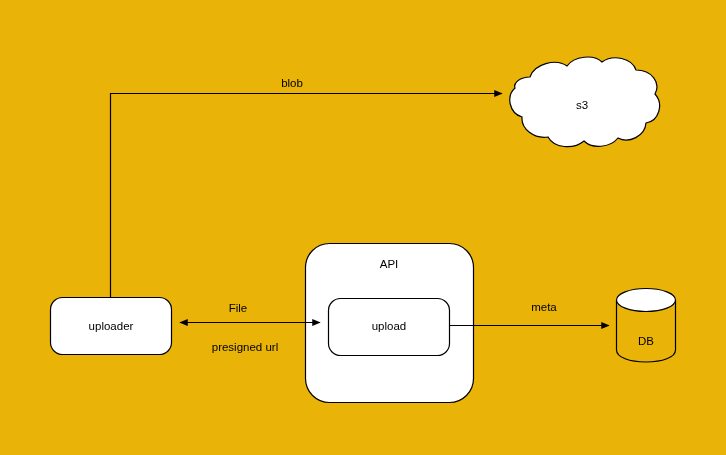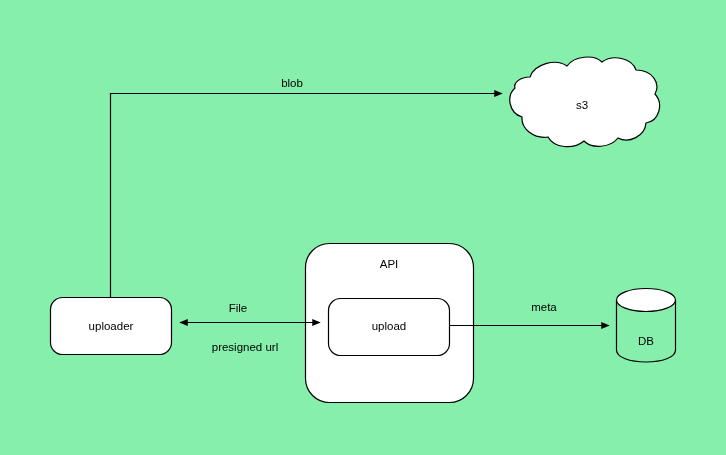--- a/index.html
+++ b/index.html
@@ -10,21 +10,21 @@
   body {
     width: 726px;
     height: 455px;
     overflow: hidden;
     font-family: "Liberation Sans", sans-serif;
   }
   #canvas {
     position: relative;
     width: 726px;
     height: 455px;
-    background: #86efac;
+    background: #eab308;
   }
   svg#diagram {
     display: block;
     width: 726px;
     height: 455px;
   }
   .shape-stroke {
     fill: #ffffff;
     stroke: #000000;
     stroke-width: 1.2;

